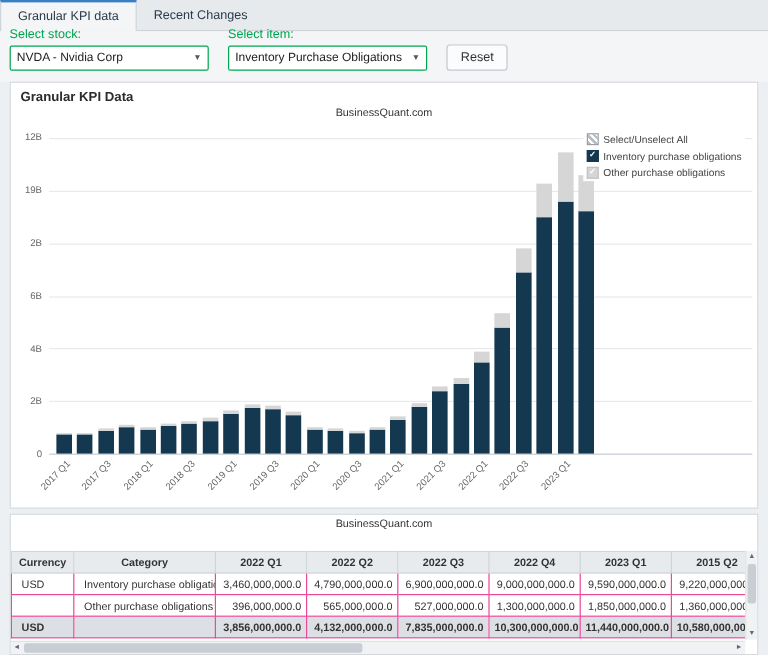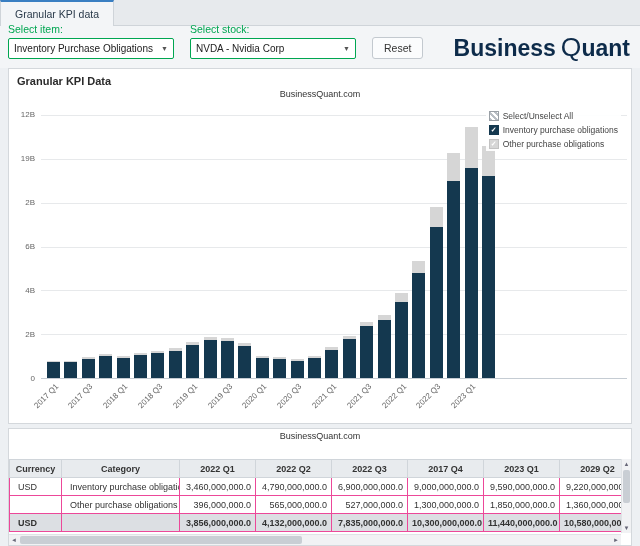--- a/index.html
+++ b/index.html
@@ -67,41 +67,39 @@
   .h-arrow { position:absolute; top:0; width:10px; height:11px; font-size:6px; color:#667; text-align:center; line-height:11px; }
   .h-arrow { left:0; }
   .h-arrow.h-right { left:auto; right:0; }
   .h-thumb { position:absolute; left:11px; top:1px; height:8px; width:46%; background:#c9ced4; border-radius:2px; }
 </style>
 </head>
 <body>
 
 <div class="tabbar">
   <div class="tab active">Granular KPI data</div>
+  <div class="tab">Recent Changes</div>
 </div>
 
 <div class="controls">
+  <div class="ctrl">
+    <div class="ctrl-label">Select stock:</div>
+    <div class="selectbox">
+      <span>NVDA - Nvidia Corp</span>
+      <span class="caret">▼</span>
+    </div>
+  </div>
   <div class="ctrl">
     <div class="ctrl-label">Select item:</div>
     <div class="selectbox">
       <span>Inventory Purchase Obligations</span>
       <span class="caret">▼</span>
     </div>
   </div>
-  <div class="ctrl">
-    <div class="ctrl-label">Select stock:</div>
-    <div class="selectbox">
-      <span>NVDA - Nvidia Corp</span>
-      <span class="caret">▼</span>
-    </div>
-  </div>
   <button class="reset">Reset</button>
-  <div class="logo">
-    <span>Business</span><span class="lq">Quant</span>
-  </div>
 </div>
 
 <div class="panel chart-panel">
   <div class="p-title">Granular KPI Data</div>
   <div class="p-sub">BusinessQuant.com</div>
 
   <div class="legend">
     <div class="leg-item">
       <span class="cb cb-hatch"></span>
       <span>Select/Unselect All</span>
@@ -217,23 +215,23 @@
           <col style="width:76px">
           <col style="width:76px">
       </colgroup>
       <thead id="thead">
           <tr>
             <th>Currency</th>
             <th>Category</th>
             <th>2022 Q1</th>
             <th>2022 Q2</th>
             <th>2022 Q3</th>
-            <th>2017 Q4</th>
+            <th>2022 Q4</th>
             <th>2023 Q1</th>
-            <th>2029 Q2</th>
+            <th>2015 Q2</th>
           </tr>
         </thead>
       <tbody id="tbody">
           <tr>
             <td class="cur">USD</td>
             <td class="cat">Inventory purchase obligations</td>
             <td class="num">3,460,000,000.0</td>
             <td class="num">4,790,000,000.0</td>
             <td class="num">6,900,000,000.0</td>
             <td class="num">9,000,000,000.0</td>

